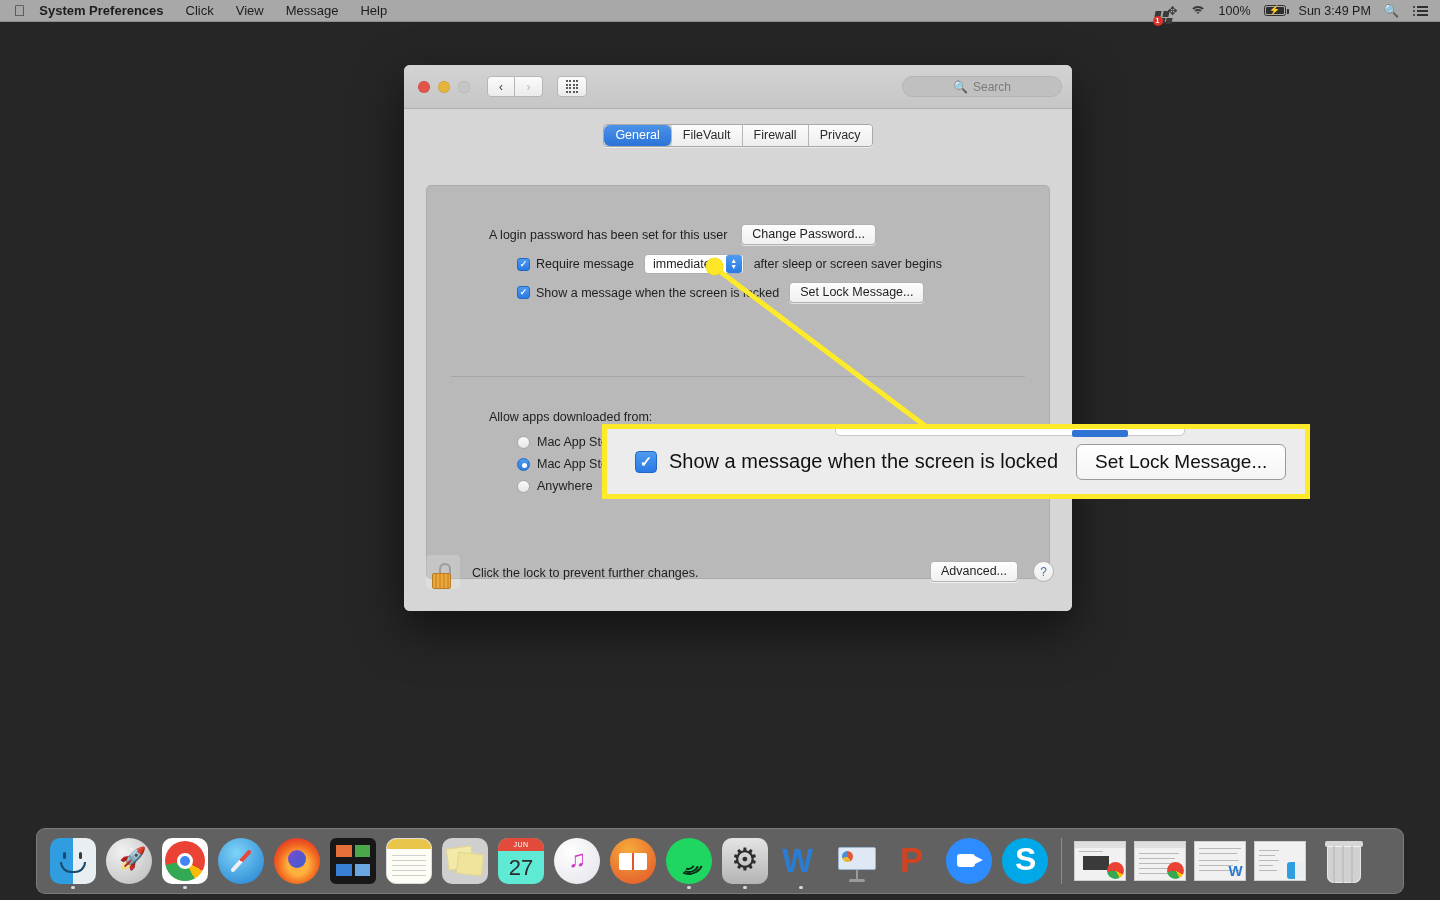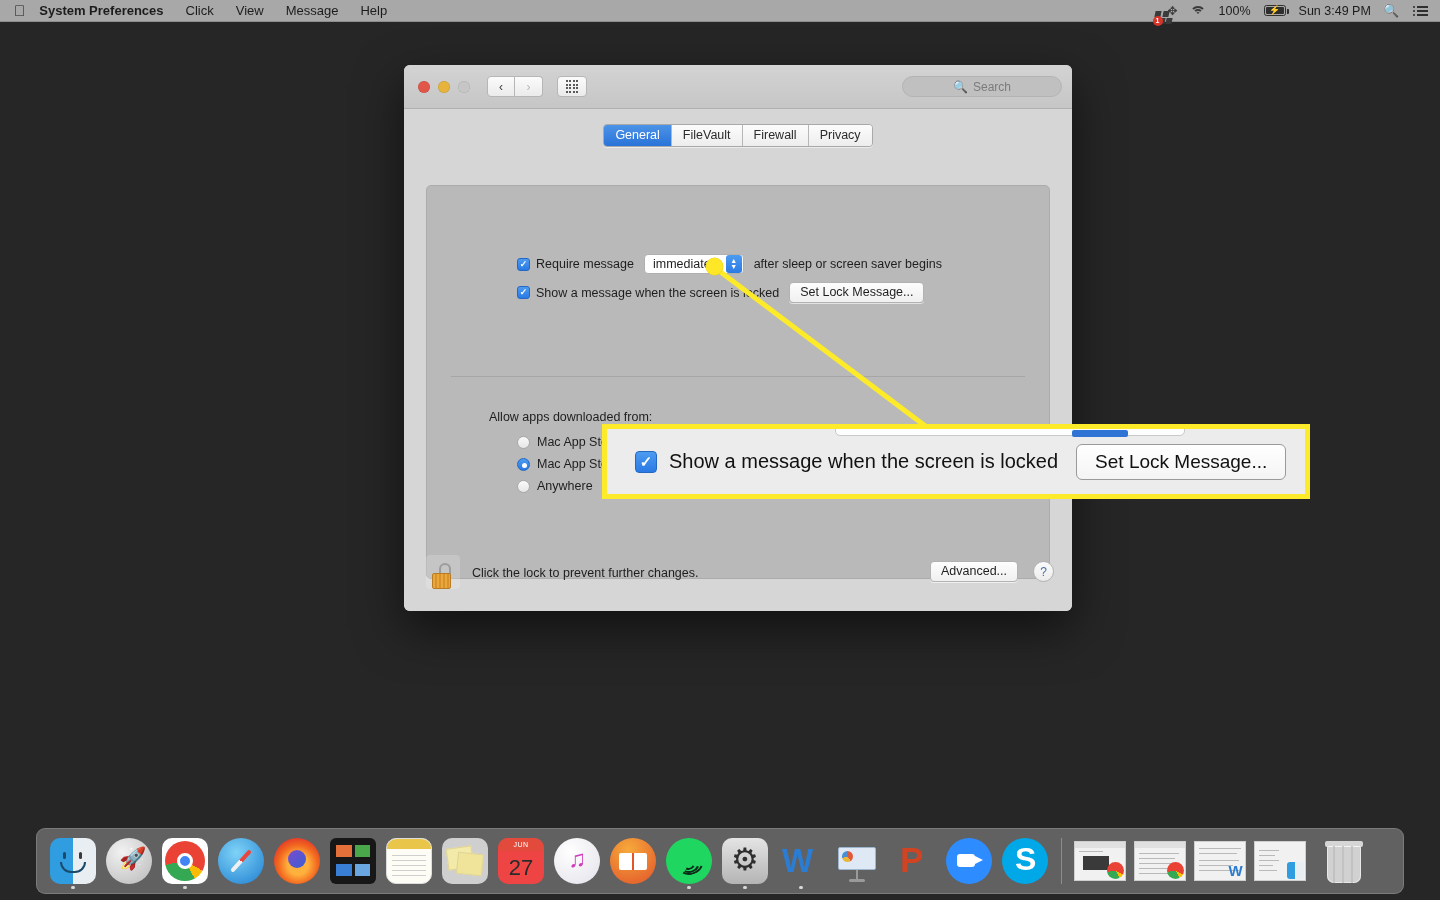--- a/index.html
+++ b/index.html
@@ -161,20 +161,21 @@
   .tab {
     padding: 0 11px; height: 21px; line-height: 21px;
     font-size: 12.5px; color: #2b2b2b;
     background: linear-gradient(#fcfcfc, #ededed);
     border-right: 1px solid #b6b6b6;
   }
   .tab:last-child { border-right: none; }
   .tab.active {
     background: linear-gradient(#4c92e8, #2a74d8);
     color: #fff;
+    border-radius: 6px;
   }
 
   
   #panel {
     position: absolute; left: 22px; top: 76px;
     width: 624px; height: 394px;
     background: #b9b9b9;
     border: 1px solid #acacac;
     border-radius: 5px;
   }
@@ -383,21 +384,21 @@
   .notes { background: #fdfdf5; border: 1px solid #ddd; }
   .notes .top { position: absolute; left: 0; right: 0; top: 0; height: 10px; background: #e9c64a; }
   .notes .line { position: absolute; left: 5px; right: 5px; height: 1px; background: #cfcfcf; }
   .stickies { background: #cfcfcf; }
   .stickies .n {
     position: absolute; width: 26px; height: 22px; background: #f3e9a8;
     border: 1px solid #ded399;
   }
   .stickies .n1 { left: 5px;  top: 9px;  transform: rotate(-8deg); }
   .stickies .n2 { left: 15px; top: 15px; transform: rotate(6deg); background: #efe49a; }
-  .cal { background: #ef4444; }
+  .cal { background: #5eead4; }
   .cal .hdr {
     position: absolute; left: 0; right: 0; top: 0; height: 13px;
     background: #e24b3c; color: #fff; font-size: 7px; text-align: center; line-height: 13px;
     letter-spacing: .5px;
   }
   .cal .day {
     position: absolute; left: 0; right: 0; top: 13px; bottom: 0;
     color: #2b2b2b; font-size: 22px; text-align: center; line-height: 33px;
   }
   .itunes { background: radial-gradient(circle at 35% 30%,#ffffff,#e2e2ea); }
@@ -566,20 +567,24 @@
       <div class="tabstrip">
         <span class="tab active">General</span>
         <span class="tab">FileVault</span>
         <span class="tab">Firewall</span>
         <span class="tab">Privacy</span>
       </div>
     </div>
 
     <div id="panel">
 
+      <div id="r1" class="row">
+        <span class="lbl">A login password has been set for this user</span>
+        <span class="btn" style="margin-left:14px;">Change Password...</span>
+      </div>
 
       <div id="r2" class="row">
         <span class="cbox"></span>
         <span style="font-size:12.5px;color:#1e1e1e;">Require message</span>
         <span class="popup" style="margin-left:10px;">
           <span class="val">immediately</span>
           <span class="stepper">
               <span>▲</span>
               <span>▼</span>
             </span>

